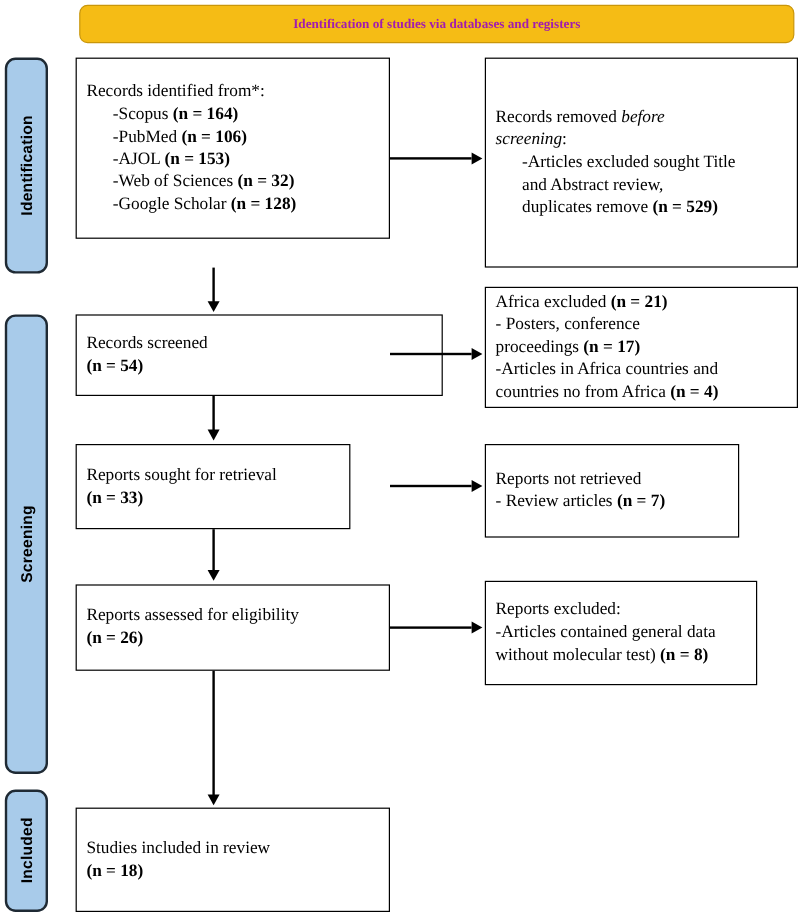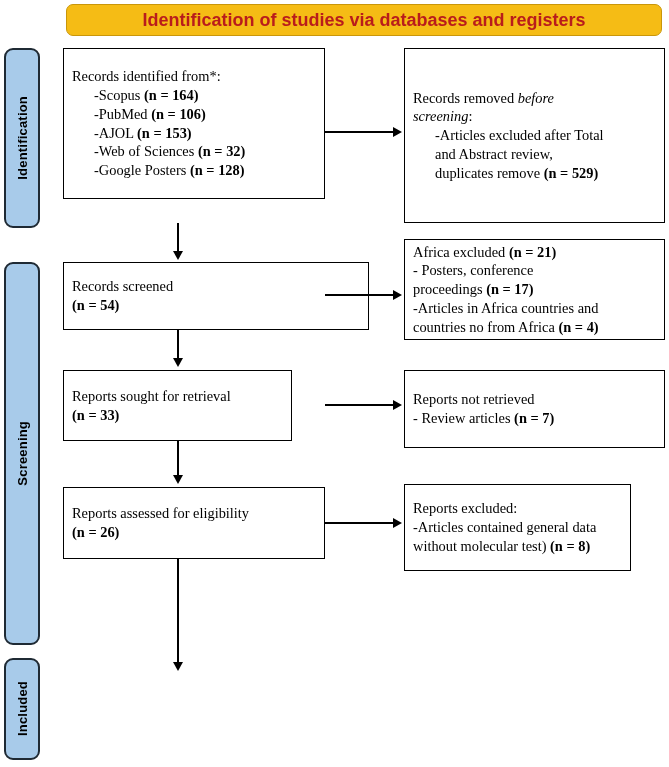--- a/index.html
+++ b/index.html
@@ -11,22 +11,22 @@
   .stage{position:absolute;left:0;top:0;width:669px;height:767px;}
 
   
   .banner{
     position:absolute;left:66px;top:4px;width:596px;height:32px;
     background:#F5BC15;border:1px solid #C9960A;border-radius:7px;
     display:flex;align-items:center;justify-content:center;
     box-sizing:border-box;
   }
   .banner-text{
-    font-family:Liberation Sans, sans-serif;
-    font-weight:bold;font-size:18px;color:#b91c1c;letter-spacing:0px;
+    font-family:Liberation Serif, serif;
+    font-weight:bold;font-size:11px;color:#a21caf;letter-spacing:0px;
     white-space:nowrap;
   }
 
   
   .phase{
     position:absolute;left:4px;width:36px;
     background:#A8CBEA;border:2px solid #1F2A34;border-radius:9px;
     box-sizing:border-box;
     display:flex;align-items:center;justify-content:center;
     overflow:hidden;
@@ -88,29 +88,29 @@
     <span class="phase-label">Included</span>
   </div>
 
   <div class="box" style="left:63px;top:48px;width:262px;height:151px;">
     <div class="box-body">
       <span class="ln">Records identified from*:</span>
       <span class="ln ind"><span>-Scopus</span> <span class="b">(n = 164)</span></span>
       <span class="ln ind"><span>-PubMed</span> <span class="b">(n = 106)</span></span>
       <span class="ln ind"><span>-AJOL</span> <span class="b">(n = 153)</span></span>
       <span class="ln ind"><span>-Web of Sciences</span> <span class="b">(n = 32)</span></span>
-      <span class="ln ind"><span>-Google Posters</span> <span class="b">(n = 128)</span></span>
+      <span class="ln ind"><span>-Google Scholar</span> <span class="b">(n = 128)</span></span>
     </div>
   </div>
 
   <div class="box" style="left:404px;top:48px;width:261px;height:175px;">
     <div class="box-body">
       <span class="ln"><span>Records removed </span><span class="it">before</span></span>
       <span class="ln"><span class="it">screening</span><span>:</span></span>
-      <span class="ln ind">-Articles excluded after Total</span>
+      <span class="ln ind">-Articles excluded sought Title</span>
       <span class="ln ind">and Abstract review,</span>
       <span class="ln ind"><span>duplicates remove </span><span class="b">(n = 529)</span></span>
     </div>
   </div>
 
   <div class="hline" style="left:325px;top:131px;width:68px;"></div>
   <div class="arrow-right" style="left:393px;top:126.5px;"></div>
 
   <div class="vline" style="left:177px;top:223px;height:30px;"></div>
   <div class="arrow-down" style="left:172.5px;top:251px;"></div>
@@ -138,21 +138,21 @@
   <div class="vline" style="left:177px;top:330px;height:30px;"></div>
   <div class="arrow-down" style="left:172.5px;top:358px;"></div>
 
   <div class="box" style="left:63px;top:370px;width:229px;height:71px;">
     <div class="box-body">
       <span class="ln">Reports sought for retrieval</span>
       <span class="ln b">(n = 33)</span>
     </div>
   </div>
 
-  <div class="box" style="left:404px;top:370px;width:261px;height:78px;">
+  <div class="box" style="left:404px;top:370px;width:212px;height:78px;">
     <div class="box-body">
       <span class="ln">Reports not retrieved</span>
       <span class="ln"><span>- Review articles </span><span class="b">(n = 7)</span></span>
     </div>
   </div>
 
   <div class="hline" style="left:325px;top:404px;width:68px;"></div>
   <div class="arrow-right" style="left:393px;top:399.5px;"></div>
 
   <div class="vline" style="left:177px;top:441px;height:36px;"></div>
@@ -172,14 +172,20 @@
       <span class="ln"><span>without molecular test) </span><span class="b">(n = 8)</span></span>
     </div>
   </div>
 
   <div class="hline" style="left:325px;top:522px;width:68px;"></div>
   <div class="arrow-right" style="left:393px;top:517.5px;"></div>
 
   <div class="vline" style="left:177px;top:559px;height:105px;"></div>
   <div class="arrow-down" style="left:172.5px;top:662px;"></div>
 
+  <div class="box" style="left:63px;top:673px;width:262px;height:87px;">
+    <div class="box-body">
+      <span class="ln">Studies included in review</span>
+      <span class="ln b">(n = 18)</span>
+    </div>
+  </div>
 
 </div>
 
 </body></html>

